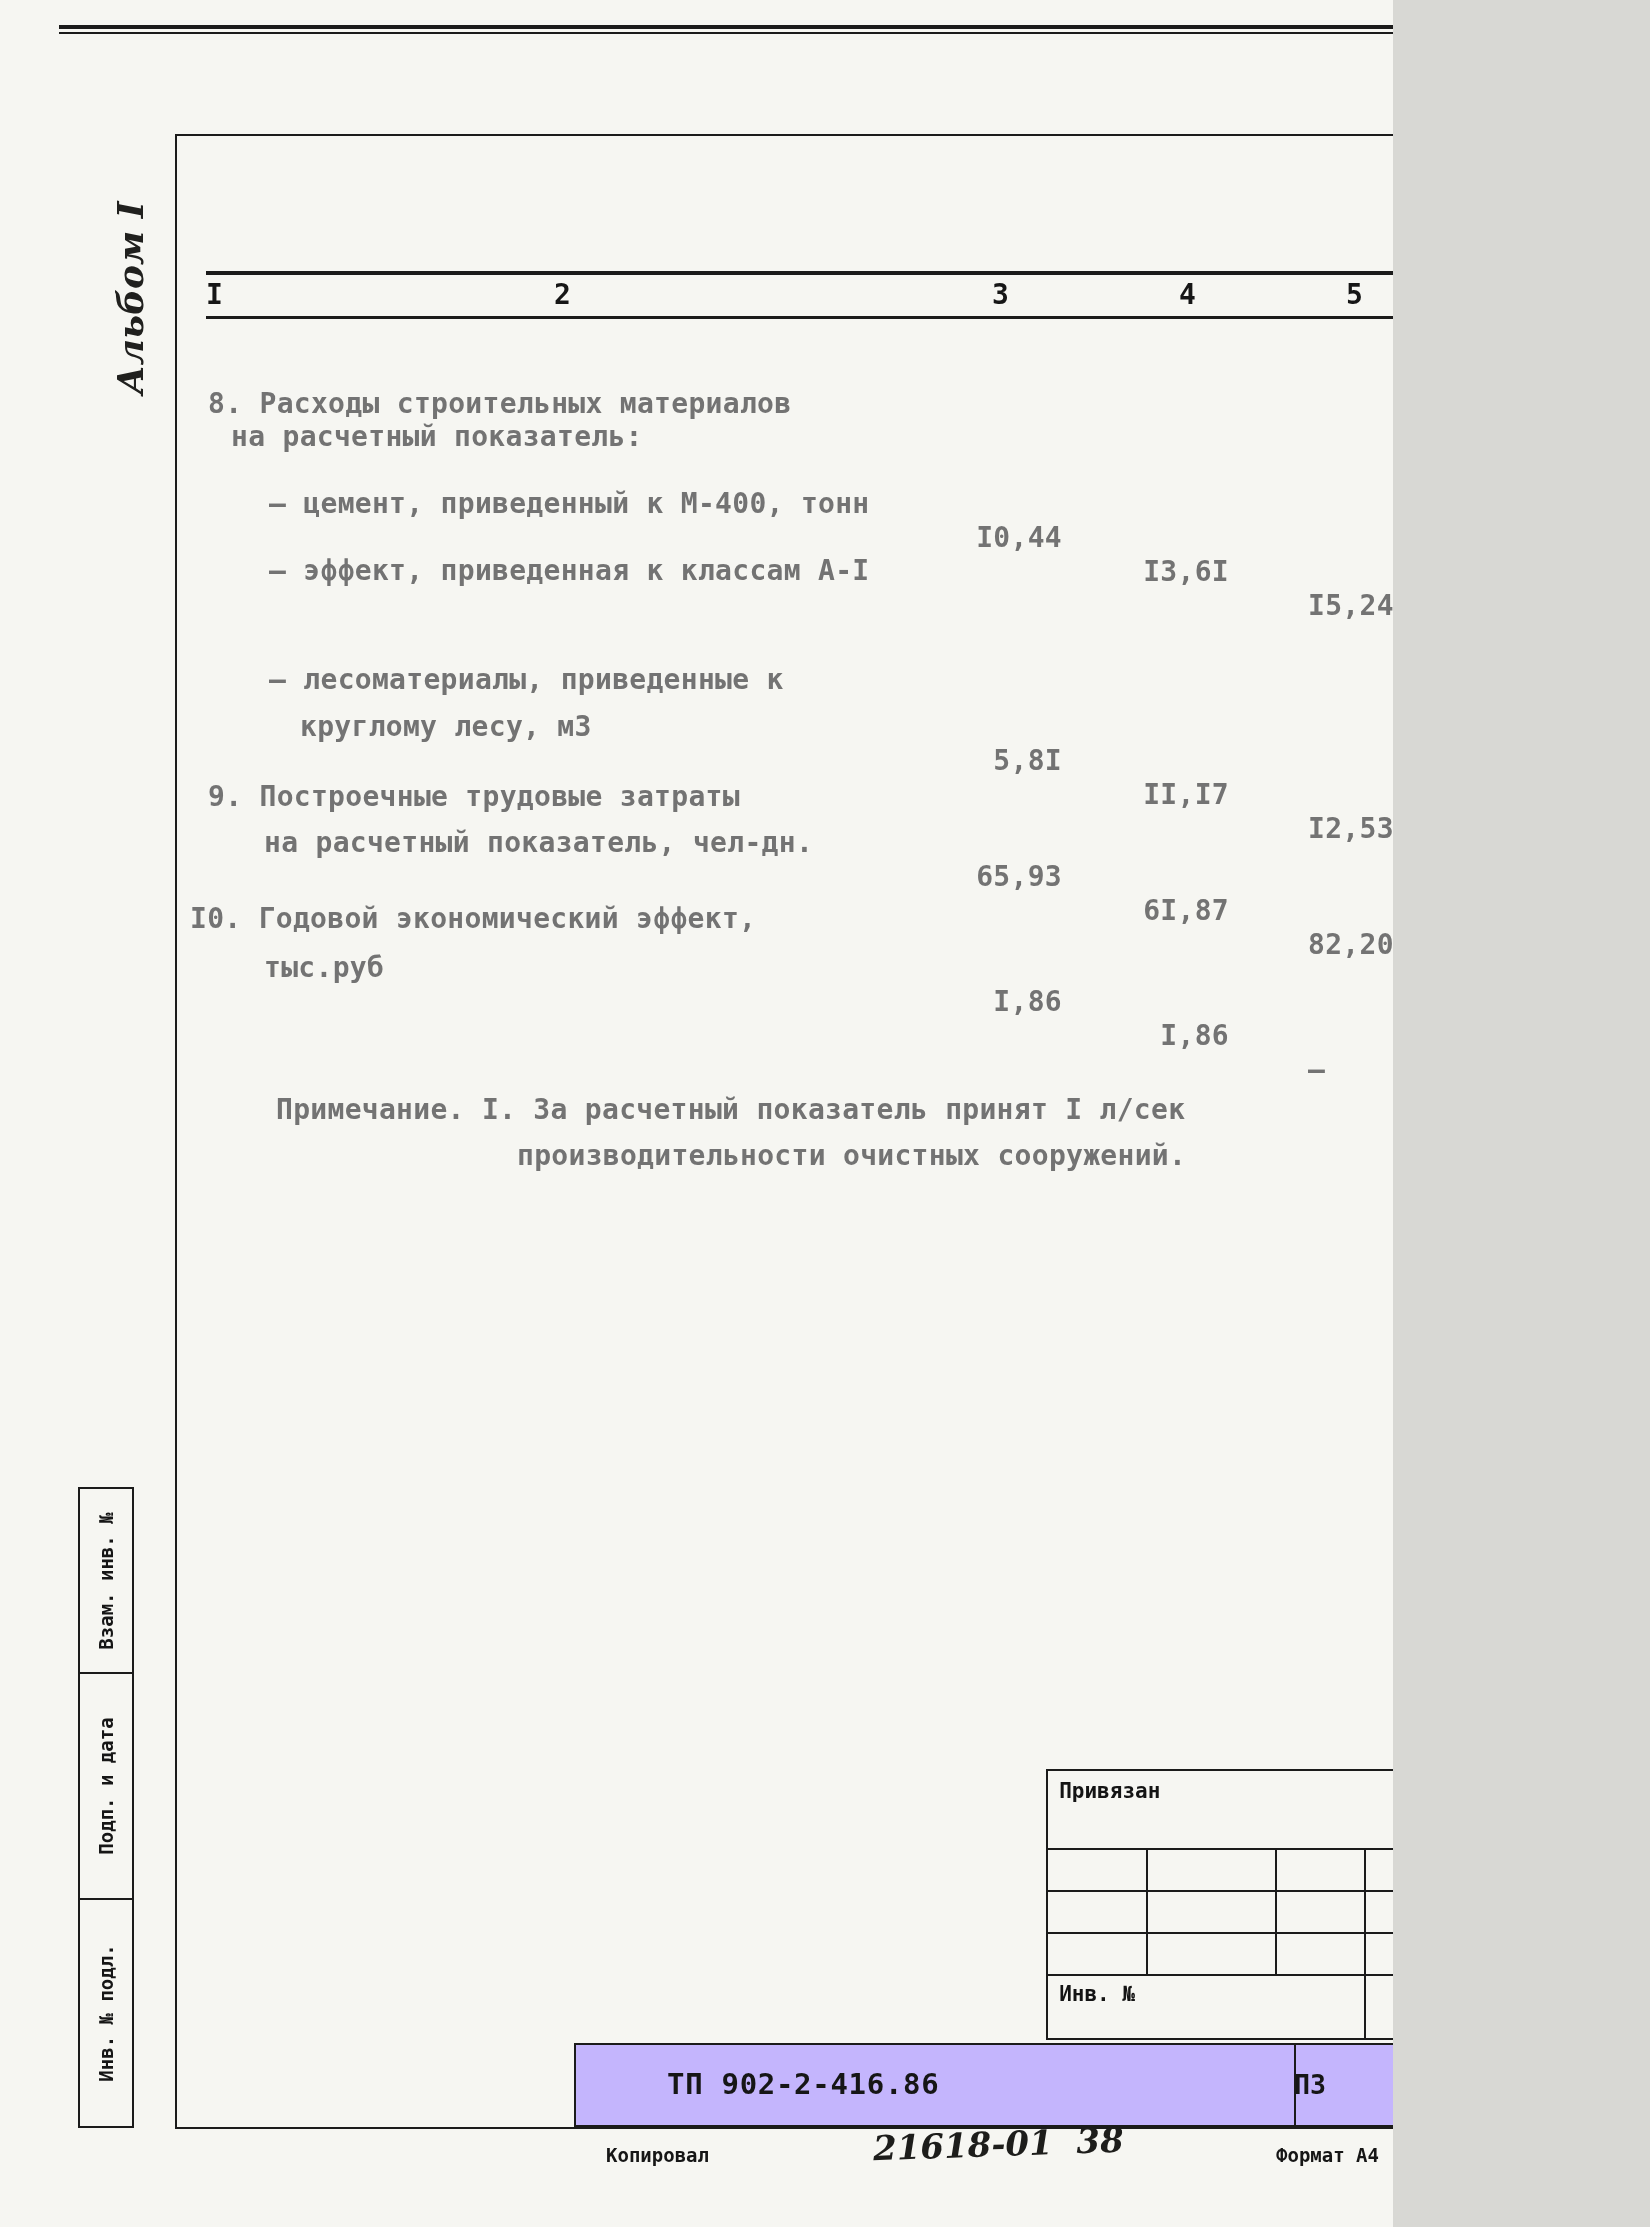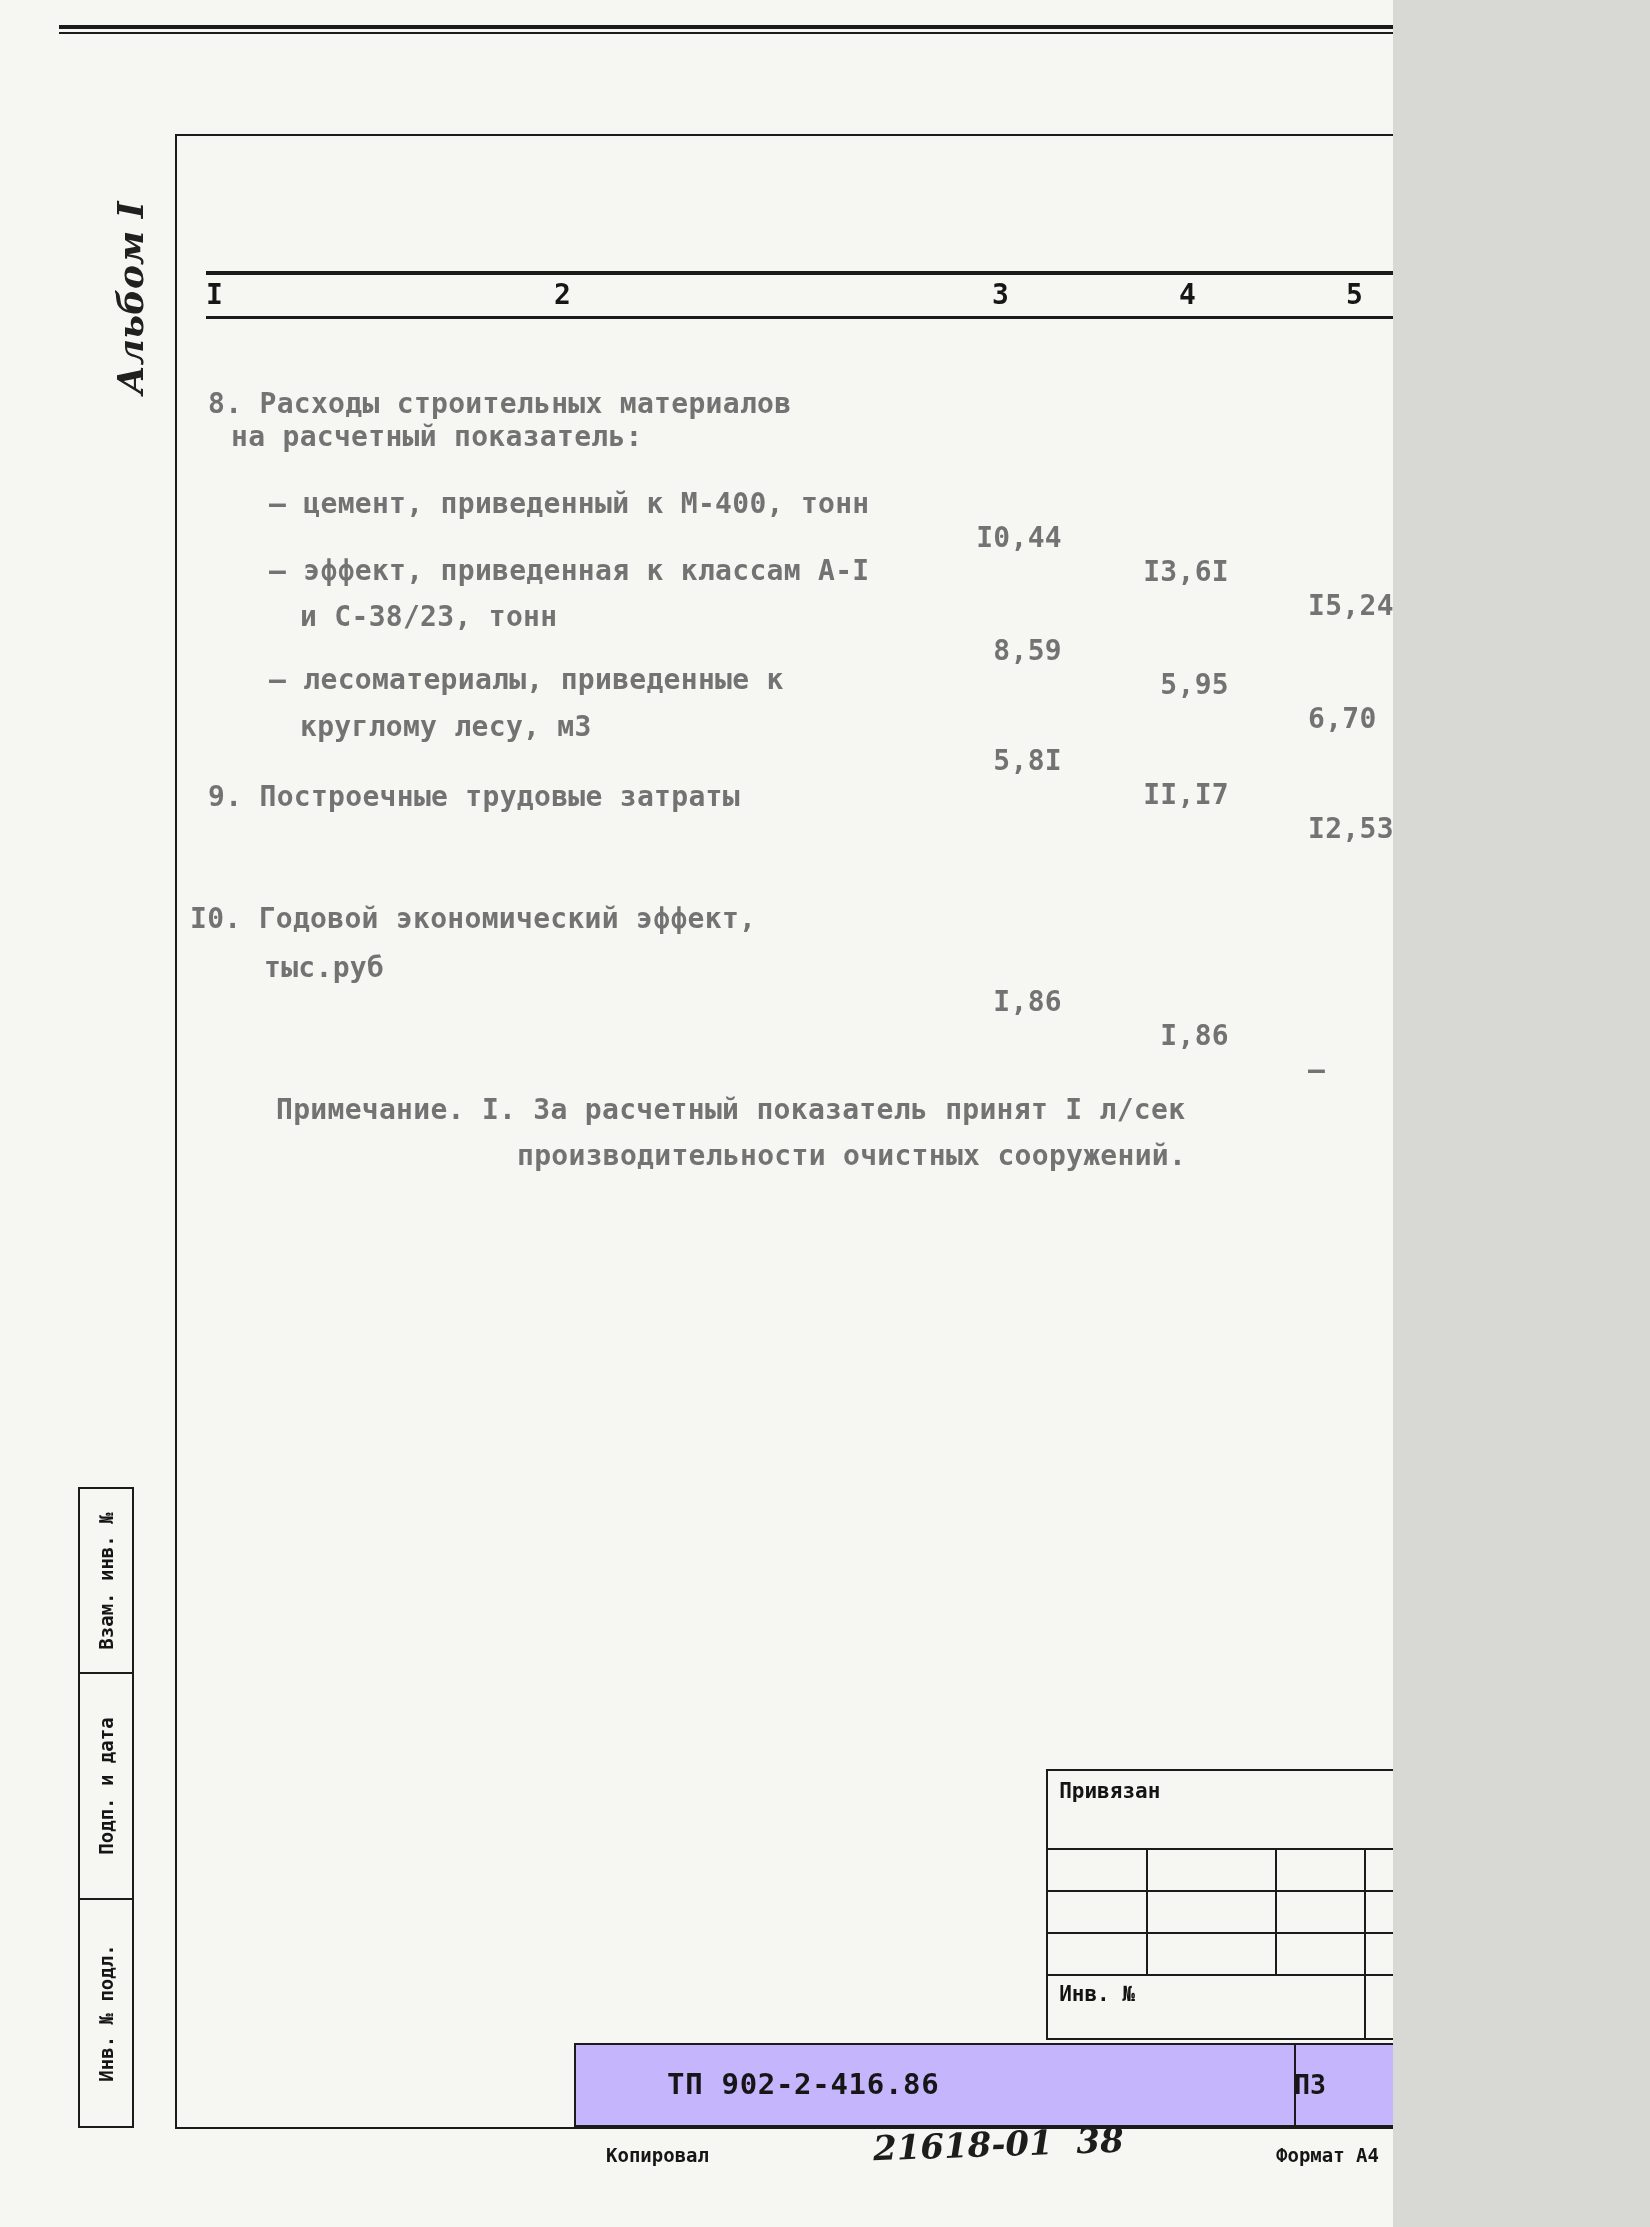--- a/index.html
+++ b/index.html
@@ -129,37 +129,37 @@
   </div>
   <div class="trow typed r2">
     <span class="lbl">– цемент, приведенный к М-400, тонн</span>
     <span class="v3">I0,44</span>
     <span class="v4">I3,6I</span>
     <span class="v5">I5,24</span>
   </div>
   <div class="trow typed r3">
     <span class="lbl">– эффект, приведенная к классам А-I</span>
   </div>
-  <div class="trow typed r4">
-    <span class="lbl">и С-38/23, тонн</span>
-    <span class="v3">8,59</span>
-    <span class="v4">5,95</span>
-    <span class="v5">6,70</span>
-  </div>
   <div class="trow typed r5">
     <span class="lbl">– лесоматериалы, приведенные к</span>
   </div>
   <div class="trow typed r6">
     <span class="lbl">круглому лесу, м3</span>
     <span class="v3">5,8I</span>
     <span class="v4">II,I7</span>
     <span class="v5">I2,53</span>
   </div>
   <div class="trow typed r7">
     <span class="lbl">9. Построечные трудовые затраты</span>
+  </div>
+  <div class="trow typed r8">
+    <span class="lbl">на расчетный показатель, чел-дн.</span>
+    <span class="v3">65,93</span>
+    <span class="v4">6I,87</span>
+    <span class="v5">82,20</span>
   </div>
   <div class="trow typed r9">
     <span class="lbl">I0. Годовой экономический эффект,</span>
   </div>
   <div class="trow typed r10">
     <span class="lbl">тыс.руб</span>
     <span class="v3">I,86</span>
     <span class="v4">I,86</span>
     <span class="v5">–</span>
   </div>

